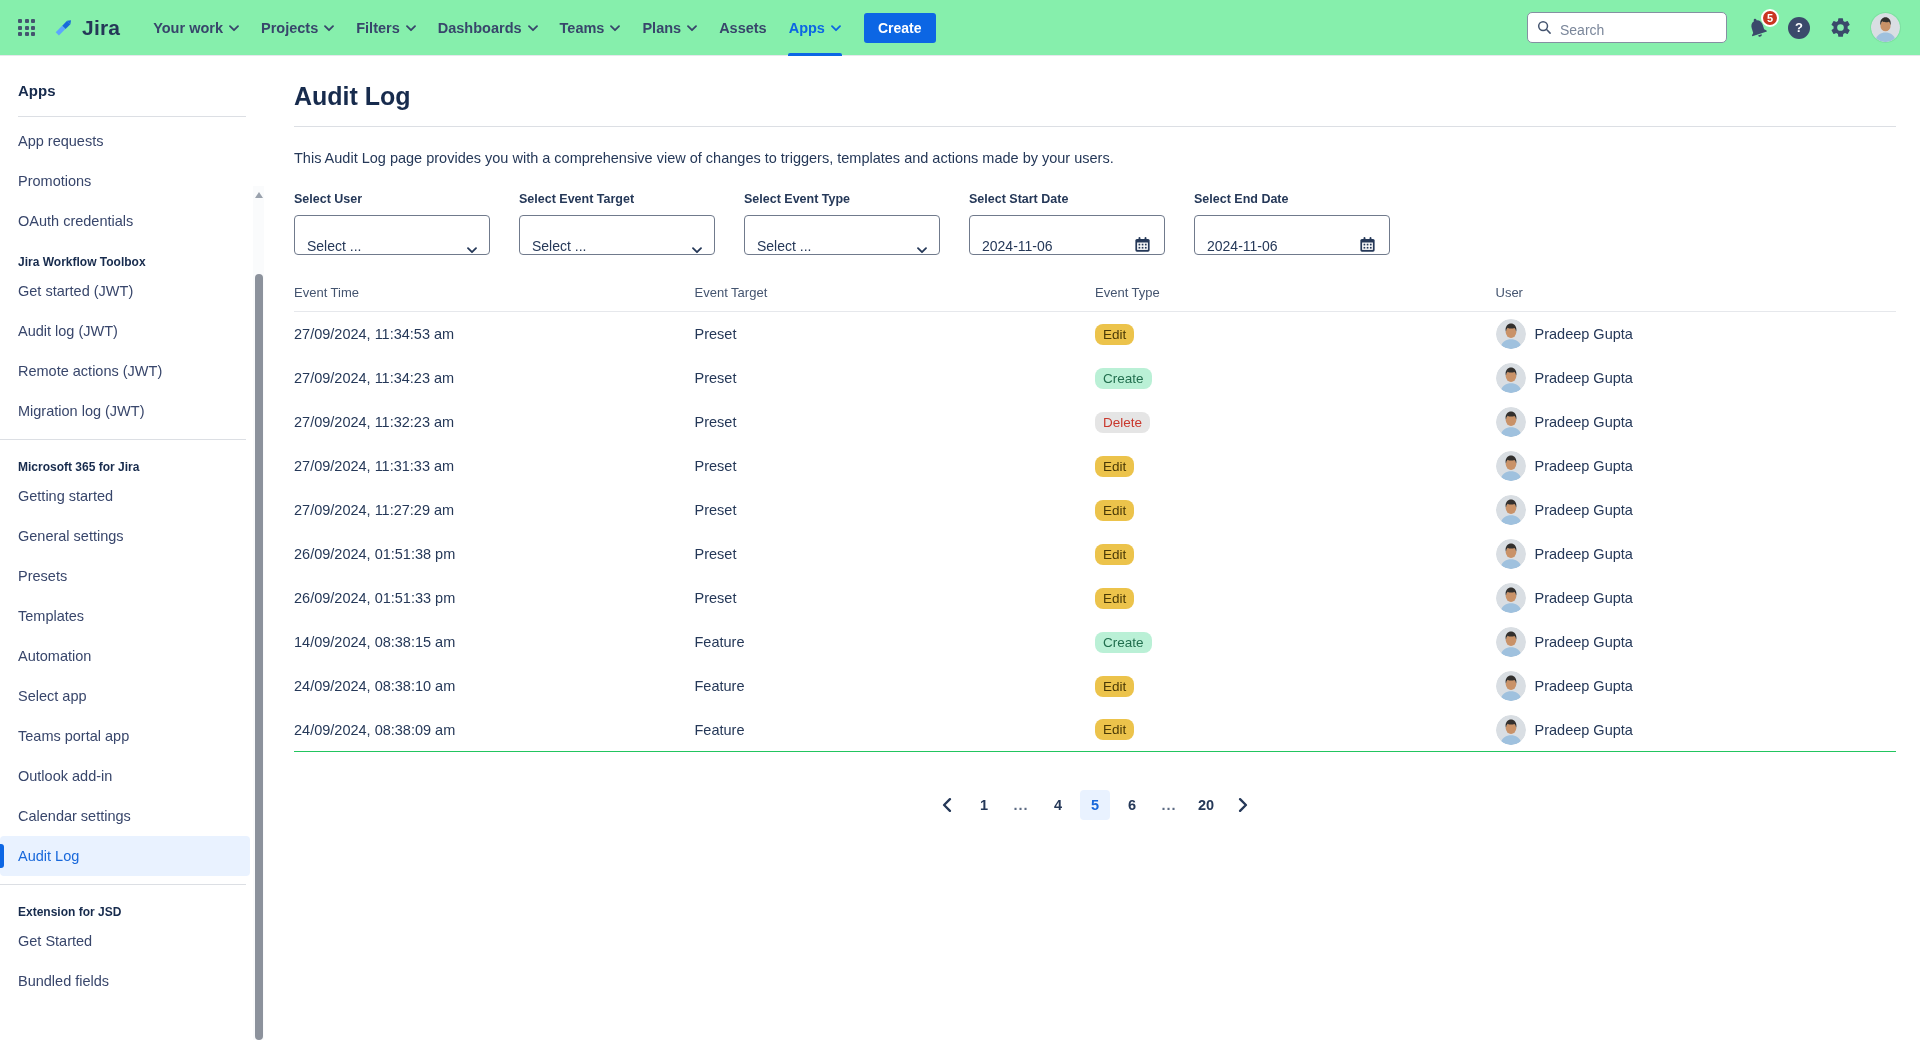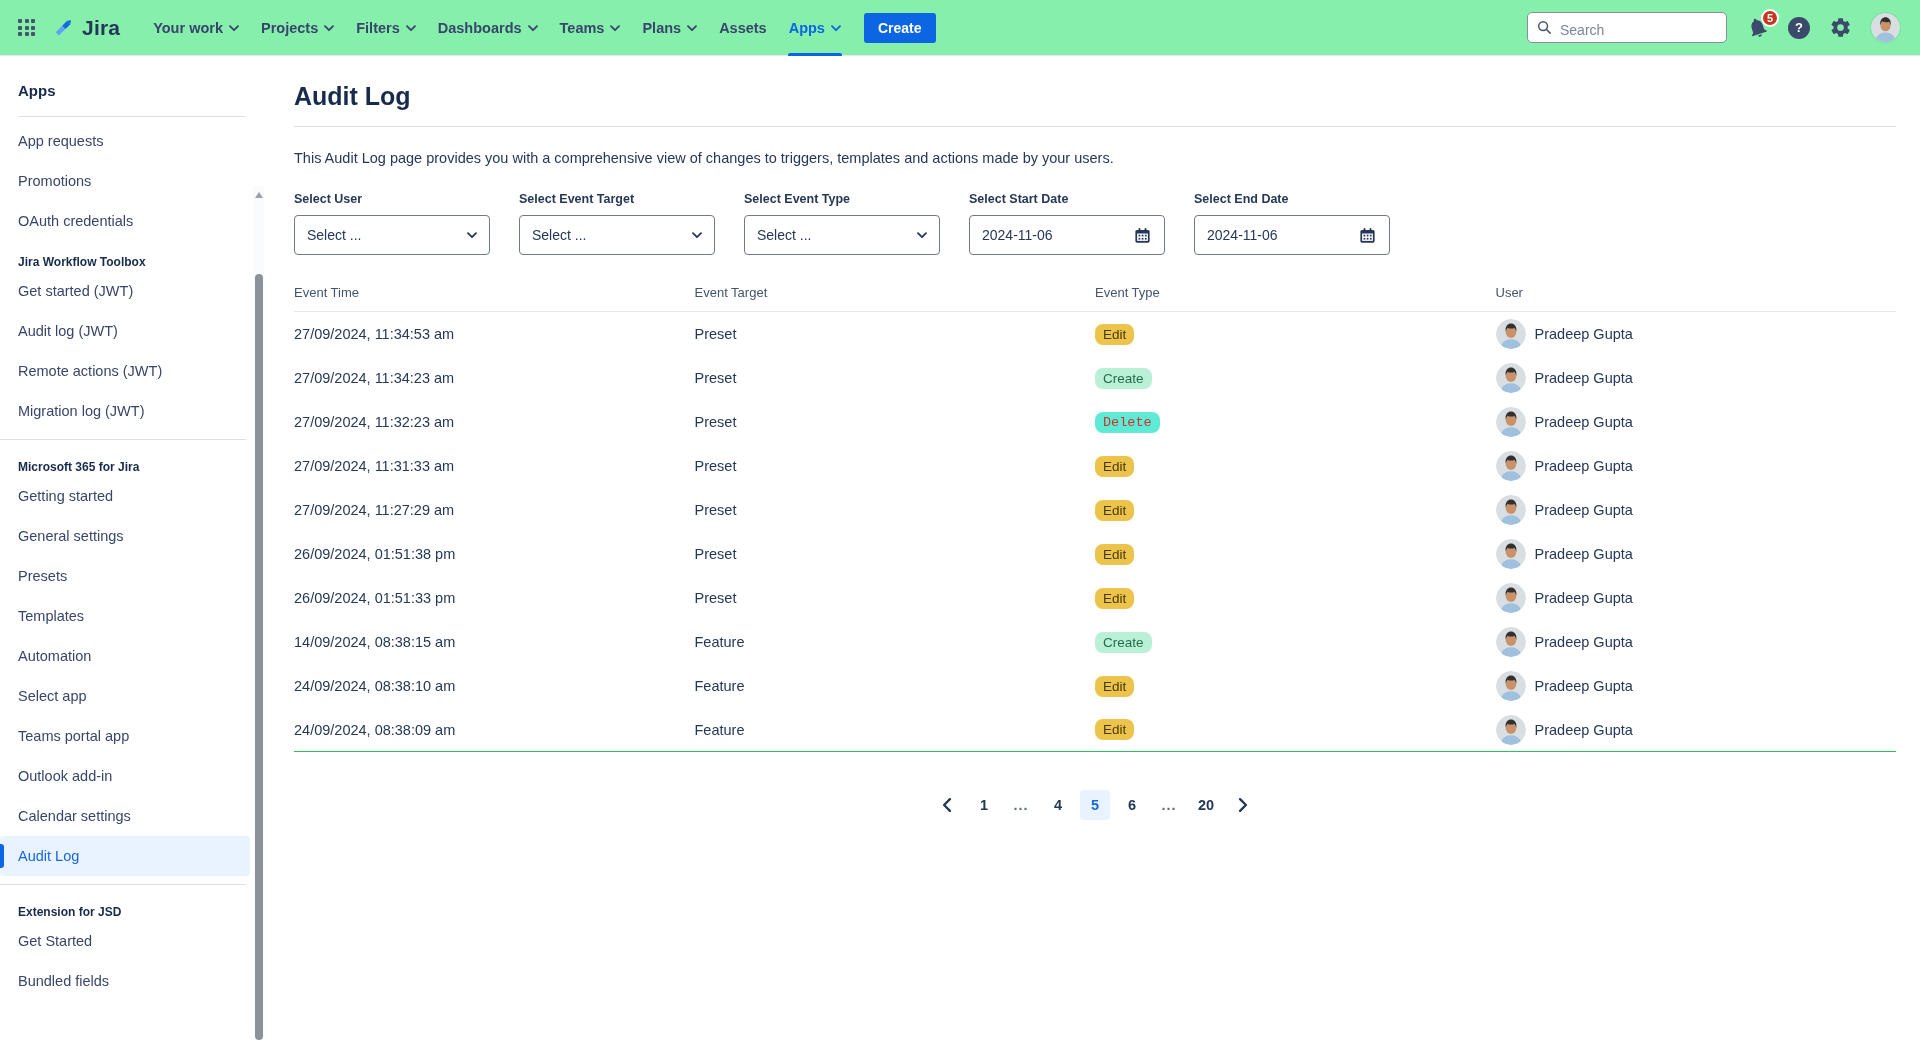--- a/index.html
+++ b/index.html
@@ -69,38 +69,38 @@
   
   .main { position:absolute; left:264px; top:56px; right:0; bottom:0; overflow:hidden;
     padding:26px 24px 0 30px; background:#fff; }
   .page-title { font-size:25px; font-weight:700; color:#172B4D; }
   .title-divider { margin-top:15px; }
   .page-desc { margin-top:23px; font-size:14.5px; color:#253858; }
 
   .filters { display:flex; gap:29px; margin-top:26px; }
   .filter-block { width:196px; }
   .filter-label { font-size:12.5px; font-weight:700; color:#253858; margin-bottom:9px; }
-  .control { position:relative; display:flex; align-items:center; height:40px;
+  .control { position:relative; display:flex; align-items:flex-end; height:40px;
     border:1px solid #707A8C; border-radius:4px; padding:0 12px; cursor:pointer;
     background:#fff; }
   .control-value { font-size:14px; color:#253858; flex:1; }
   .control .caret, .control .cal { margin-left:8px; flex:none; }
   .control input { border:none; outline:none; width:100%; font-family:inherit;
     font-size:14px; color:#253858; background:transparent; }
 
   .audit-table { margin-top:30px; }
   .thead, .trow { display:grid; grid-template-columns:1fr 1fr 1fr 1fr; align-items:center; }
   .thead { font-size:13px; color:#44546F; padding-bottom:11px;
     border-bottom:1px solid #E6E8EC; }
   .trow { height:44px; font-size:14.5px; color:#253858; }
   .trow:last-child { border-bottom:1px solid #22c55e; }
   .badge { display:inline-block; padding:3px 8px; border-radius:8px; font-size:13.5px; }
   .badge.edit   { background:#ECC34B; color:#4A3A06; }
   .badge.create { background:#BAF0D6; color:#216E4E; }
-  .badge.delete { background:#5eead4; color:#C9372C;font-family:Liberation Mono, monospace; }
+  .badge.delete { background:#e5e5e5; color:#C9372C; }
   .user-cell { display:flex; align-items:center; gap:9px; }
   .row-avatar { width:30px; height:30px; border-radius:50%; overflow:hidden; flex:none; }
 
   .pagination { display:flex; align-items:center; justify-content:center; gap:7px;
     margin-top:38px; }
   .page-btn { min-width:30px; height:30px; display:flex; align-items:center;
     justify-content:center; font-size:14.5px; font-weight:700; color:#253858;
     border-radius:4px; cursor:pointer; padding:0 6px; }
   .page-btn.ellipsis { color:#5E6C84; cursor:default; font-weight:700;
     letter-spacing:1px; }

